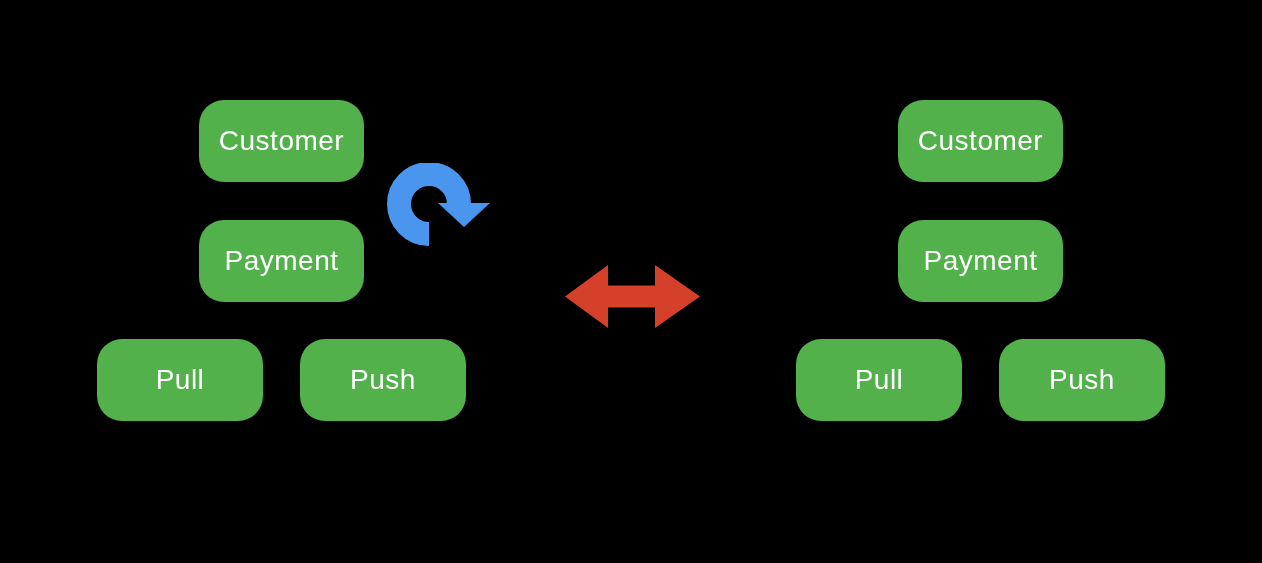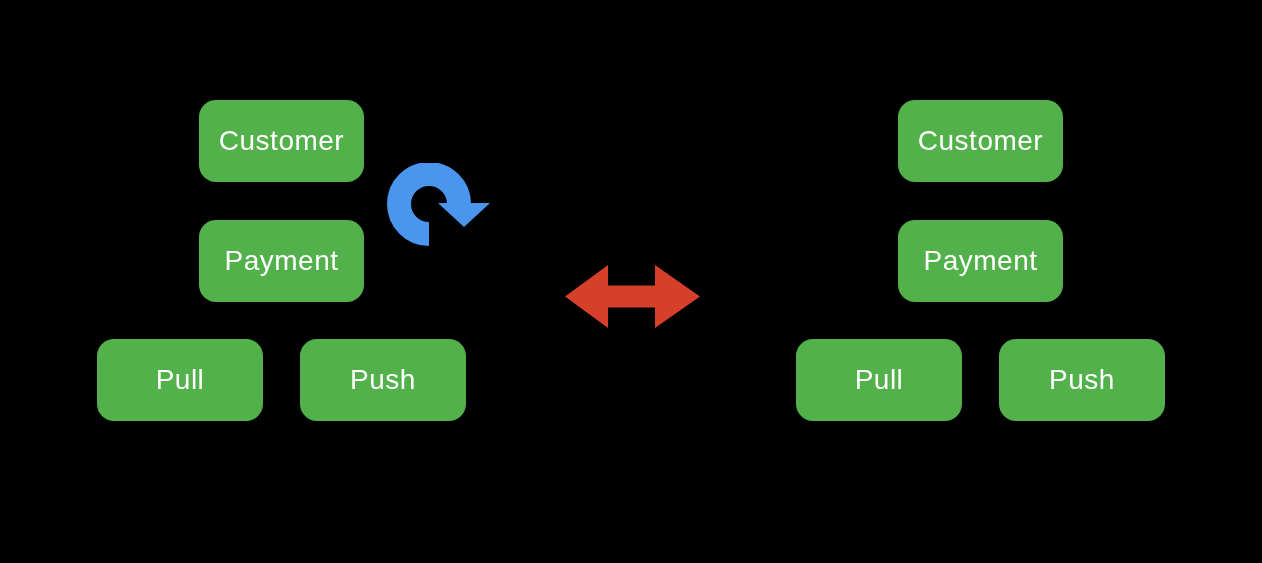--- a/index.html
+++ b/index.html
@@ -18,21 +18,21 @@
     position: relative;
     width: 1262px;
     height: 563px;
     background: var(--canvas-bg);
     overflow: hidden;
   }
   .box {
     position: absolute;
     background: var(--box-green);
     color: var(--box-text);
-    border-radius: 17px;
+    border-radius: 25px;
     display: flex;
     align-items: center;
     justify-content: center;
     font-size: 28px;
     font-weight: 300;
     letter-spacing: 0.5px;
     text-align: center;
   }
   
   .l-customer { left: 199px; top: 100px; width: 165px; height: 82px; }

